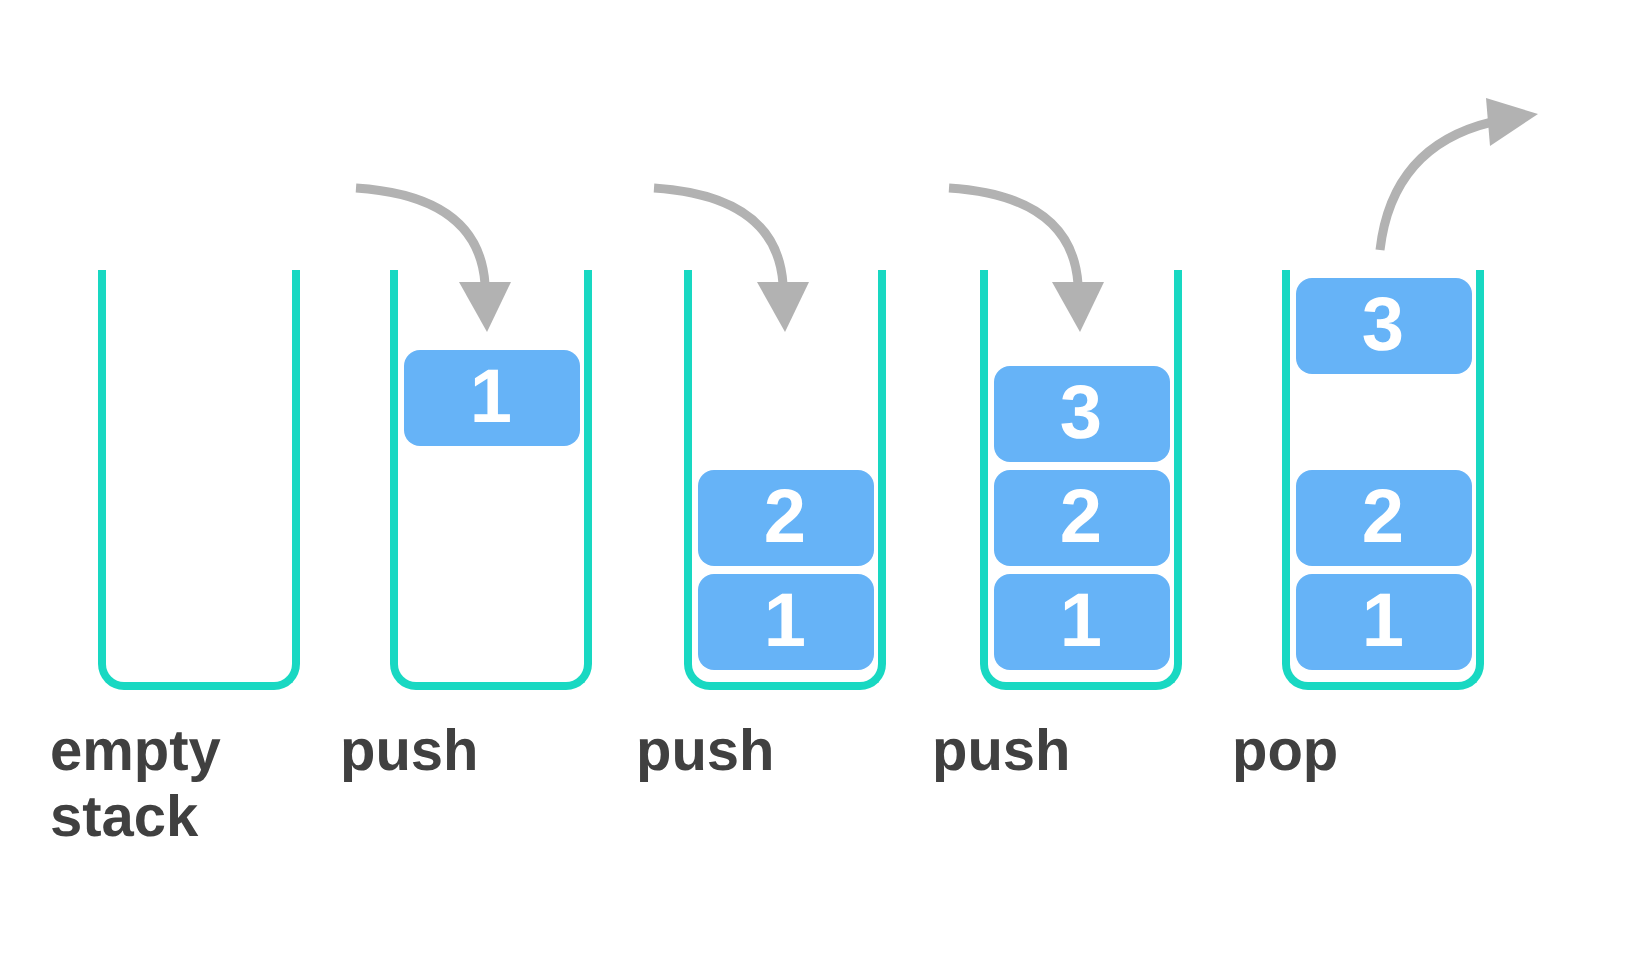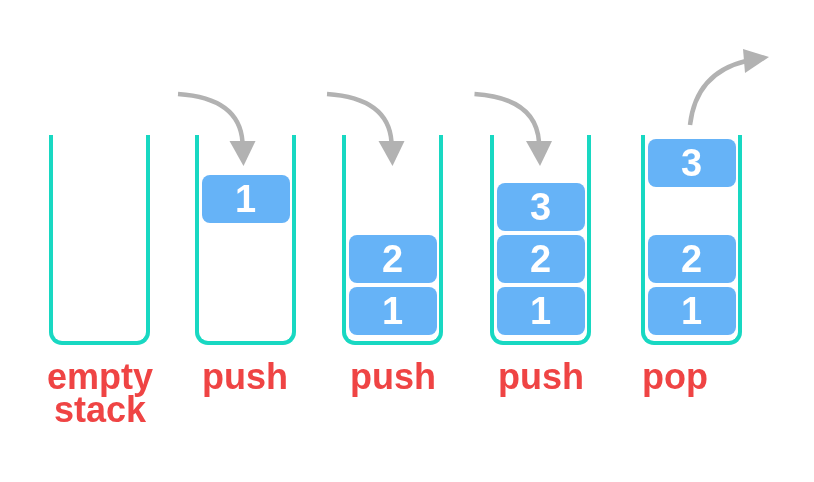--- a/index.html
+++ b/index.html
@@ -50,25 +50,25 @@
   }
   .item.pos-bottom { bottom: 6px; }
   .item.pos-middle { bottom: 58px; }
   .item.pos-third  { bottom: 110px; }
   .item.pos-incoming { top: 40px; }
   .item.pos-outgoing { top: 4px; }
   .frame-label {
     position: absolute;
     top: 360px;
     width: 150px;
-    text-align: center;
+    text-align: left;
     font-weight: bold;
-    font-size: 36px;
+    font-size: 29px;
     line-height: 33px;
-    color: #ef4444;
+    color: #404040;
     white-space: pre-line;
   }
 </style>
 </head>
 <body>
 
 <div class="canvas">
 
   <svg class="arrows-layer" viewBox="0 0 814 482" xmlns="http://www.w3.org/2000/svg">
     <g>
@@ -109,15 +109,15 @@
     <div class="item pos-middle">2</div>
     <div class="item pos-bottom">1</div>
   </div>
   <div class="frame-label" style="left:466px">push</div>
 
   <div class="container" style="left:641px">
     <div class="item pos-outgoing">3</div>
     <div class="item pos-middle">2</div>
     <div class="item pos-bottom">1</div>
   </div>
-  <div class="frame-label" style="left:600px">pop</div>
+  <div class="frame-label" style="left:616px">pop</div>
 
 </div>
 
 </body></html>

